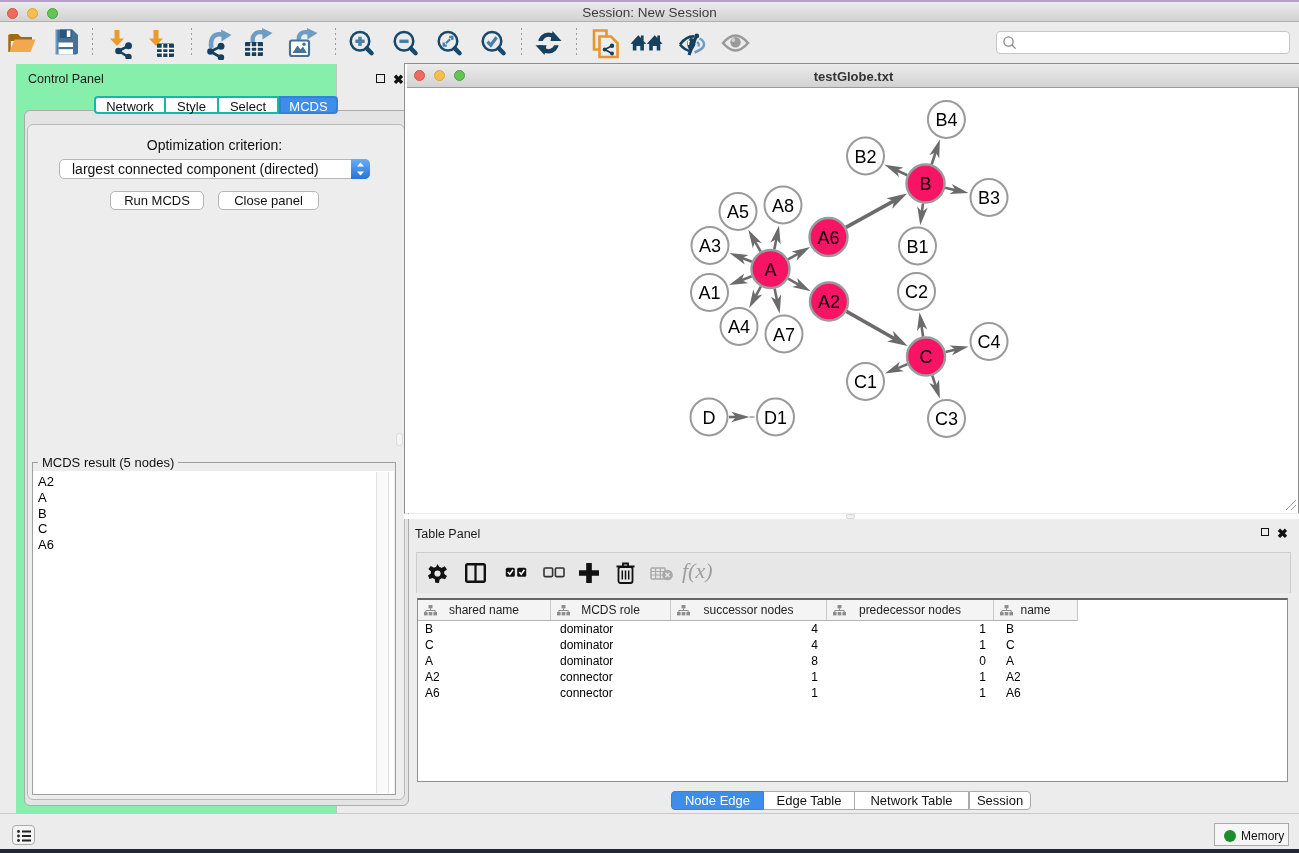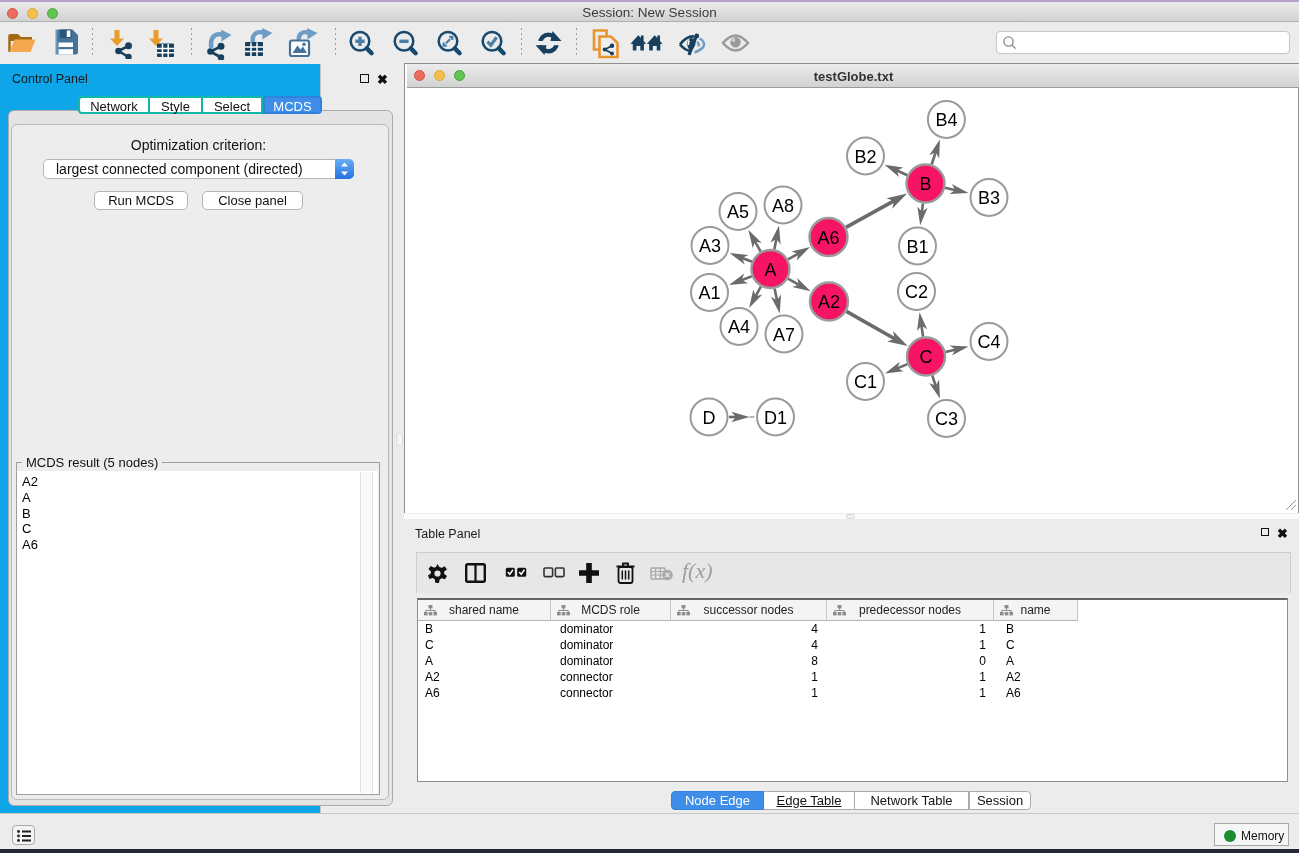--- a/index.html
+++ b/index.html
@@ -9,21 +9,21 @@
 #titlebar{left:0;top:2px;width:1299px;height:20px;background:linear-gradient(#ebebeb,#d2d2d2);border-bottom:1px solid #b0b0b0;}
 #titlebar .t{position:absolute;left:0;right:0;top:3px;text-align:center;font-size:13.5px;color:#3c3c3c;}
 .light{position:absolute;top:5.5px;width:11px;height:11px;border-radius:50%;}
 .lr{background:#ed6b5f;border:1px solid #d35548;}
 .ly{background:#f5bf4f;border:1px solid #dca534;}
 .lg{background:#61c454;border:1px solid #48a53c;}
 #toolbar{left:0;top:22px;width:1299px;height:42px;background:#ececec;}
 .tsep{position:absolute;top:6px;width:1px;height:30px;background-image:linear-gradient(#9a9a9a 2px,transparent 2px);background-size:1px 5px;}
 .ticon{position:absolute;top:7px;}
 #searchbox{position:absolute;left:996px;top:9px;width:294px;height:23px;background:#fff;border:1px solid #c6c6c6;border-radius:4px;}
-#cp{left:0;top:64px;width:321px;height:749px;background:#0ea5e9;border-right:1px solid #c3c3c3;}
+#cp{left:16px;top:64px;width:321px;height:749px;background:#86efac;border-right:1px solid #c3c3c3;}
 .winbtn-sq{position:absolute;width:9px;height:9px;border:1.6px solid #111;}
 .winbtn-x{position:absolute;font-size:13px;font-weight:bold;color:#111;line-height:9px;}
 #cp-outer{left:8px;top:46px;width:385px;height:696px;border:1px solid #ababab;border-radius:6px;background:#e4e4e4;}
 #cp-inner{left:11px;top:60px;width:378px;height:676px;border:1px solid #b9b9b9;border-radius:6px;background:#ededed;}
 .tab{position:absolute;top:32px;height:18px;background:#fff;border:2px solid #14b8a6;font-size:13px;text-align:center;color:#111;line-height:17px;}
 .tabsel{background:#3e8ee9;color:#fff;border-color:#3181de;}
 #optlabel{left:0;top:73px;width:397px;text-align:center;font-size:14px;color:#111;}
 #combo{left:43px;top:95px;width:311px;height:20px;background:#fff;border:1px solid #b5b5b5;border-radius:5px;font-size:14px;color:#111;line-height:19px;padding-left:12px;}
 #combo .step{position:absolute;right:-1px;top:-1px;width:19px;height:20px;border-radius:0 5px 5px 0;background:linear-gradient(#6aaef5,#2373e0);}
 .btn{position:absolute;height:19px;background:#fff;border:1px solid #b5b5b5;border-radius:5px;font-size:13px;color:#111;text-align:center;line-height:17px;}
@@ -399,21 +399,21 @@
     <div class="td" style="left:253px;top:69px;width:147px;text-align:right;">1</div>
     <div class="td" style="left:409px;top:69px;width:159px;text-align:right;">1</div>
     <div class="td" style="left:588px;top:69px;">A2</div>
 <div class="td" style="left:7px;top:85px;">A6</div>
     <div class="td" style="left:142px;top:85px;">connector</div>
     <div class="td" style="left:253px;top:85px;width:147px;text-align:right;">1</div>
     <div class="td" style="left:409px;top:85px;width:159px;text-align:right;">1</div>
     <div class="td" style="left:588px;top:85px;">A6</div>
 </div>
 <div class="btab btabsel" style="left:671px;width:93px;border-radius:4px 0 0 4px;">Node Edge</div>
-<div class="btab" style="left:764px;width:91px;border-left:none;text-decoration:underline;">Edge Table</div>
+<div class="btab" style="left:764px;width:91px;border-left:none;">Edge Table</div>
 <div class="btab" style="left:855px;width:114px;border-left:none;">Network Table</div>
 <div class="btab" style="left:969px;width:62px;border-radius:0 4px 4px 0;">Session</div>
 <div class="abs" id="statusbar">
 <div id="leftbtn">
       <svg width="15" height="12" viewBox="0 0 15 12" style="position:absolute;left:4px;top:4px">
         <circle cx="1.5" cy="1.5" r="1.4" fill="#222"></circle>
         <circle cx="1.5" cy="6" r="1.4" fill="#222"></circle>
         <circle cx="1.5" cy="10.5" r="1.4" fill="#222"></circle>
         <path d="M5 1.5 H14 M5 6 H14 M5 10.5 H14" stroke="#222" stroke-width="2.2"></path>
       </svg>

